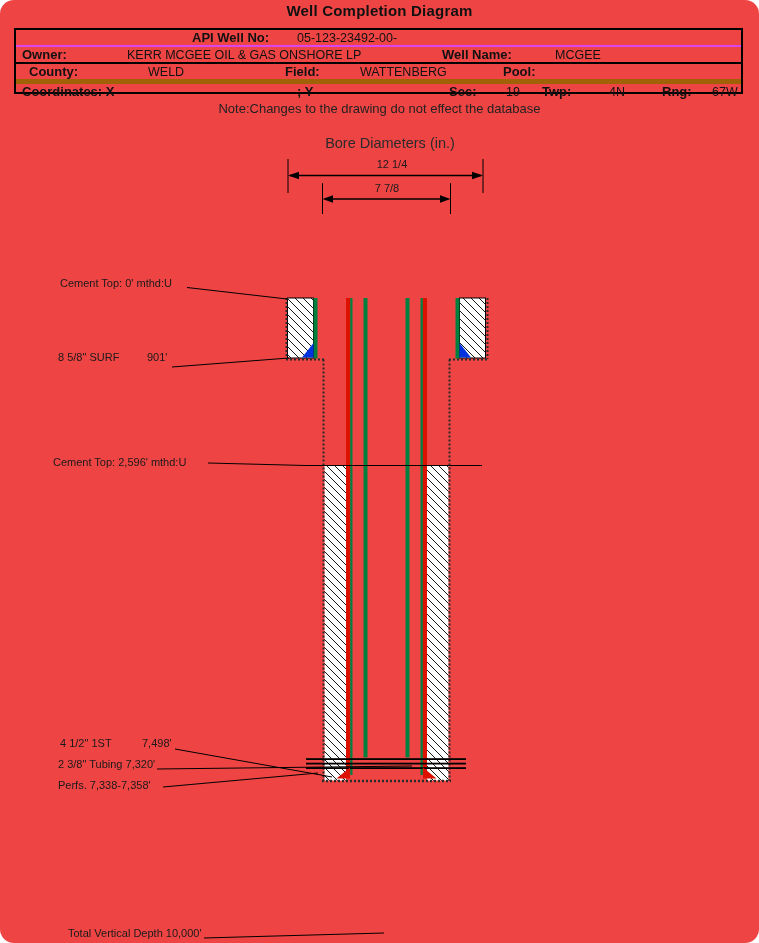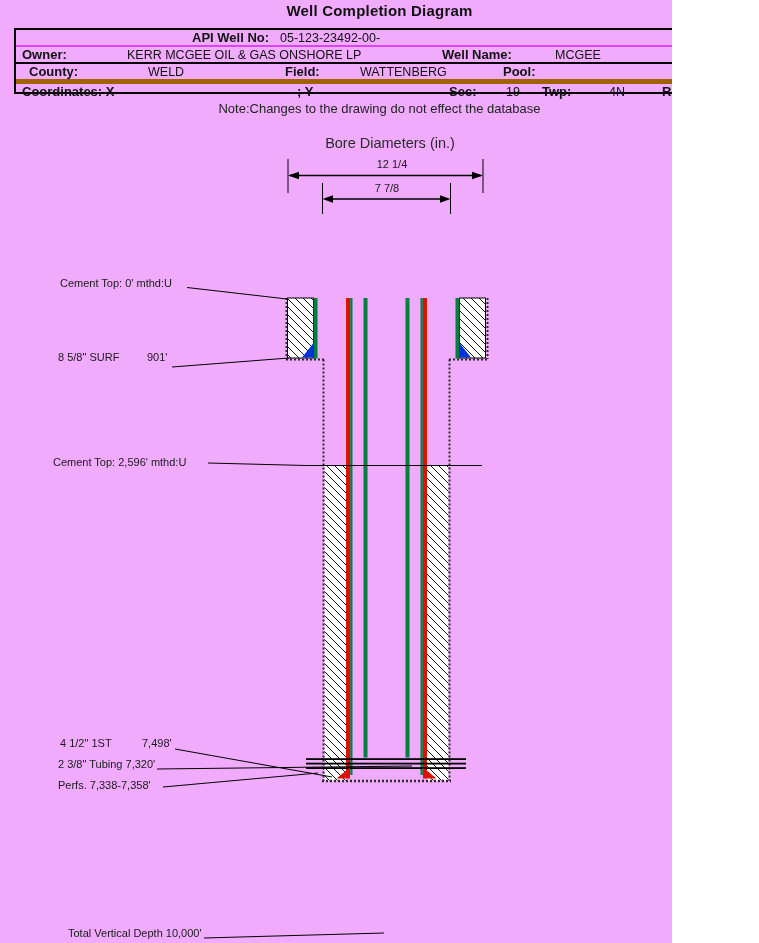--- a/index.html
+++ b/index.html
@@ -1,18 +1,18 @@
 <!DOCTYPE html>
 <html><head>
 <meta charset="utf-8">
 <style>
   html,body{margin:0;padding:0;background:#fff;}
   .page{
-    position:relative;width:672px;height:943px;background:#f0abfc;overflow:hidden;
-    font-family:"Liberation Sans", sans-serif;color:#111;
+    position:relative;width:759px;height:943px;background:#ef4444;overflow:hidden;
+    font-family:"Liberation Sans", sans-serif;color:#111;border-radius:14px;
   }
   .doc-title{
     position:absolute;top:2px;left:0;width:759px;text-align:center;
     font-size:15px;font-weight:bold;letter-spacing:0.2px;
   }
   .hdr-table{
     position:absolute;left:14px;top:28px;width:729px;height:66px;
     border:2px solid #000;box-sizing:border-box;
   }
   .hdr-row{position:absolute;left:0;width:100%;height:17px;line-height:16px;font-size:12.5px;}
@@ -34,21 +34,21 @@
 </head>
 <body>
 
 <div class="page">
 
   <div class="doc-title">Well Completion Diagram</div>
 
   <div class="hdr-table">
     <div class="hdr-row r1">
       <span class="lbl" style="left:176px">API Well No:</span>
-      <span style="left:264px">05-123-23492-00-</span>
+      <span style="left:281px">05-123-23492-00-</span>
     </div>
     <div class="hdr-row r2">
       <span class="lbl" style="left:6px">Owner:</span>
       <span style="left:111px">KERR MCGEE OIL &amp; GAS ONSHORE LP</span>
       <span class="lbl" style="left:426px">Well Name:</span>
       <span style="left:539px">MCGEE</span>
     </div>
     <div class="hdr-row r3">
       <span class="lbl" style="left:13px">County:</span>
       <span style="left:132px">WELD</span>

